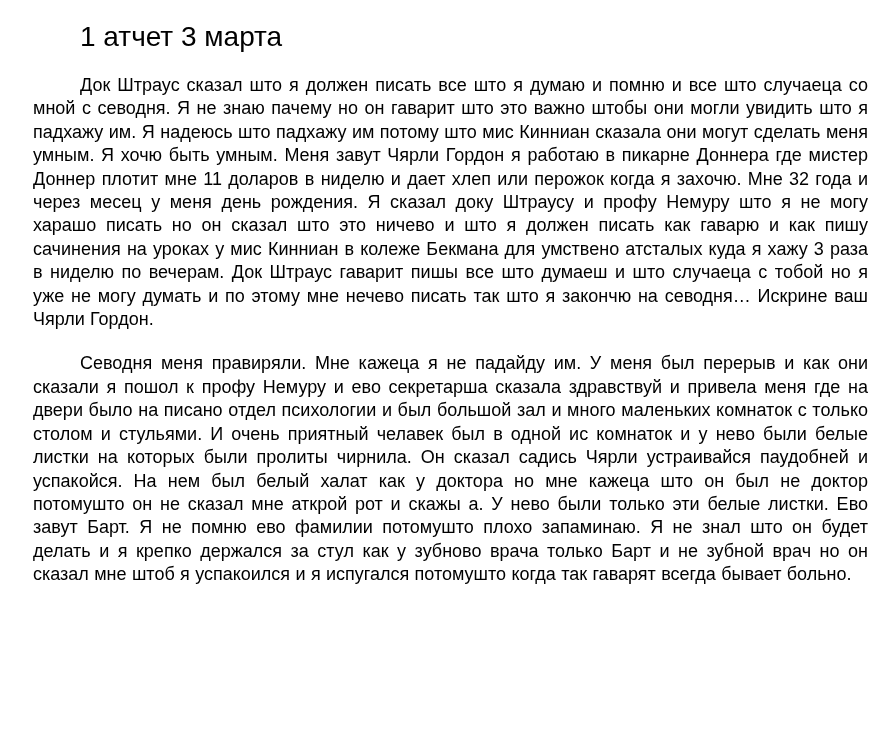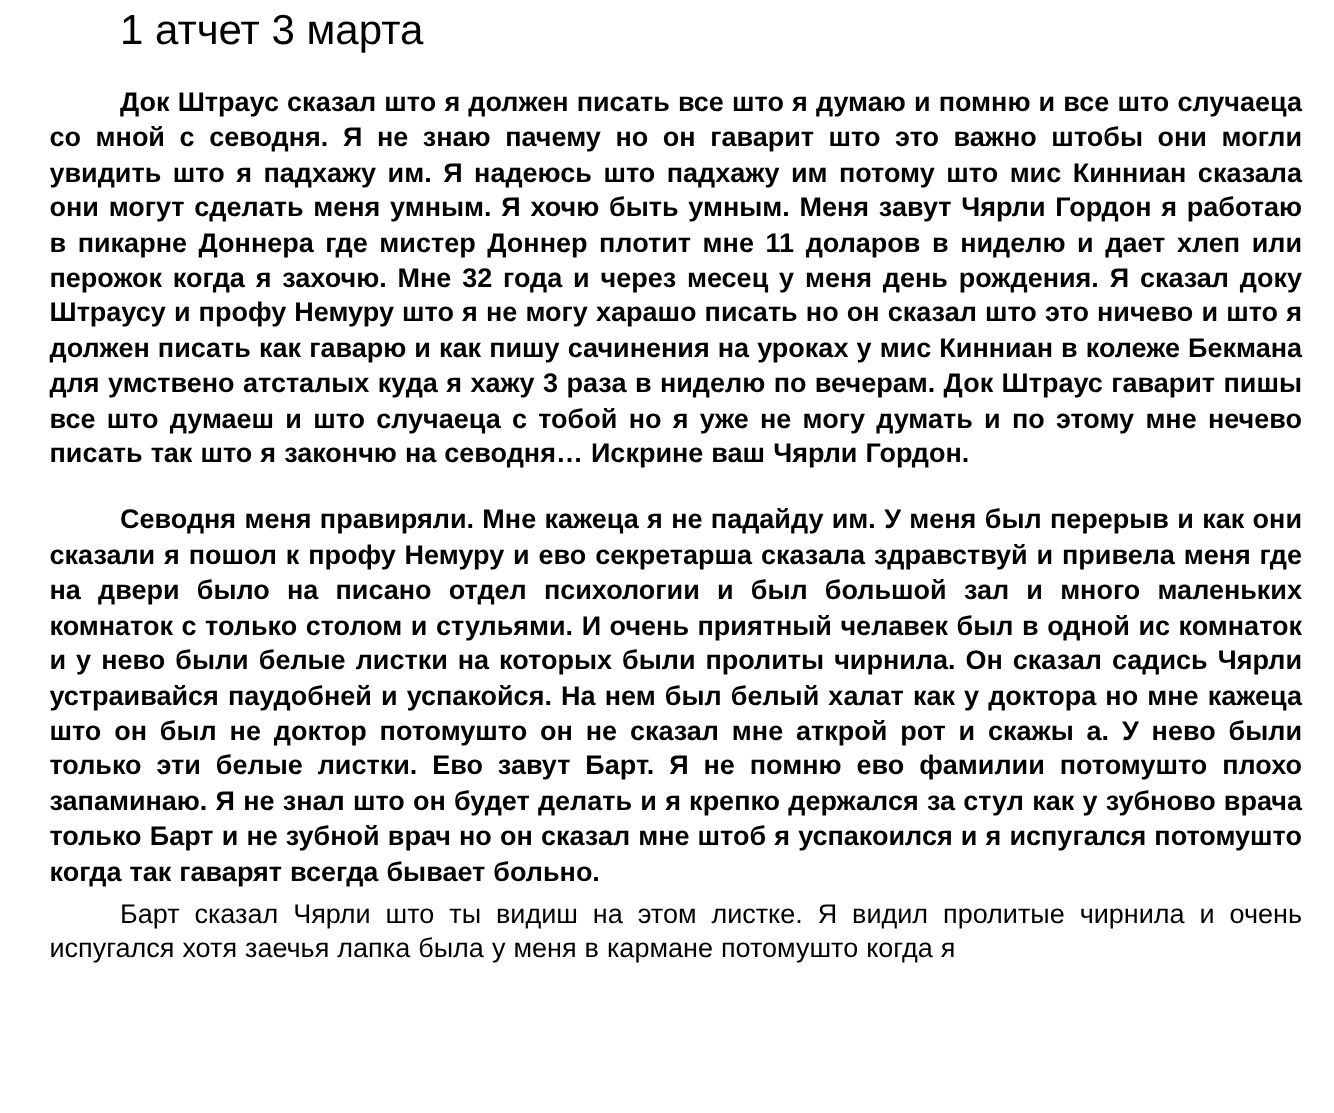--- a/index.html
+++ b/index.html
@@ -11,21 +11,21 @@
     width: 889px;
     height: 742px;
     overflow: hidden;
     font-family: "Liberation Sans", sans-serif;
     color: #000000;
   }
   .page {
     box-sizing: border-box;
     width: 889px;
     height: 742px;
-    padding: 0 21px 0 33px;
+    padding: 17px 21px 0 33px;
     overflow: hidden;
     background: #ffffff;
   }
   .section-heading {
     font-size: 28px;
     font-weight: 400;
     line-height: 32px;
     margin: 13px 0 0 0;
     padding-left: 47px;
     text-align: left;
@@ -38,30 +38,28 @@
     font-size: 18px;
     line-height: 23.4px;
     margin: 5px 0 0 0;
     text-align: justify;
     text-indent: 47px;
     hyphens: none;
     word-spacing: 0.02em;
   }
   .para.after-heading {
     margin-top: 21px;
-    font-weight: bold;
   }
 </style>
 </head>
 <body>
 
 <div class="page">
 
   <h1 class="section-heading first">1 атчет 3 марта</h1>
 
   <p class="para after-heading">Док Штраус сказал што я должен писать все што я думаю и помню и все што случаеца со мной с севодня. Я не знаю пачему но он гаварит што это важно штобы они могли увидить што я падхажу им. Я надеюсь што падхажу им потому што мис Кинниан сказала они могут сделать меня умным. Я хочю быть умным. Меня завут Чярли Гордон я работаю в пикарне Доннера где мистер Доннер плотит мне 11 доларов в ниделю и дает хлеп или перожок когда я захочю. Мне 32 года и через месец у меня день рождения. Я сказал доку Штраусу и профу Немуру што я не могу харашо писать но он сказал што это ничево и што я должен писать как гаварю и как пишу сачинения на уроках у мис Кинниан в колеже Бекмана для умствено атсталых куда я хажу 3 раза в ниделю по вечерам. Док Штраус гаварит пишы все што думаеш и што случаеца с тобой но я уже не могу думать и по этому мне нечево писать так што я закончю на севодня… Искрине ваш Чярли Гордон.</p>
 
 
   <p class="para after-heading">Севодня меня правиряли. Мне кажеца я не падайду им. У меня был перерыв и как они сказали я пошол к профу Немуру и ево секретарша сказала здравствуй и привела меня где на двери было на писано отдел психологии и был большой зал и много маленьких комнаток с только столом и стульями. И очень приятный челавек был в одной ис комнаток и у нево были белые листки на которых были пролиты чирнила. Он сказал садись Чярли устраивайся паудобней и успакойся. На нем был белый халат как у доктора но мне кажеца што он был не доктор потомушто он не сказал мне аткрой рот и скажы а. У нево были только эти белые листки. Ево завут Барт. Я не помню ево фамилии потомушто плохо запаминаю. Я не знал што он будет делать и я крепко держался за стул как у зубново врача только Барт и не зубной врач но он сказал мне штоб я успакоился и я испугался потомушто когда так гаварят всегда бывает больно.</p>
 
-  <p class="para">Барт сказал Чярли што ты видиш на этом листке. Я видил пролитые чирнила и очень испугался хотя заечья лапка была у меня в кармане потомушто когда я</p>
 
 </div>
 
 </body></html>

